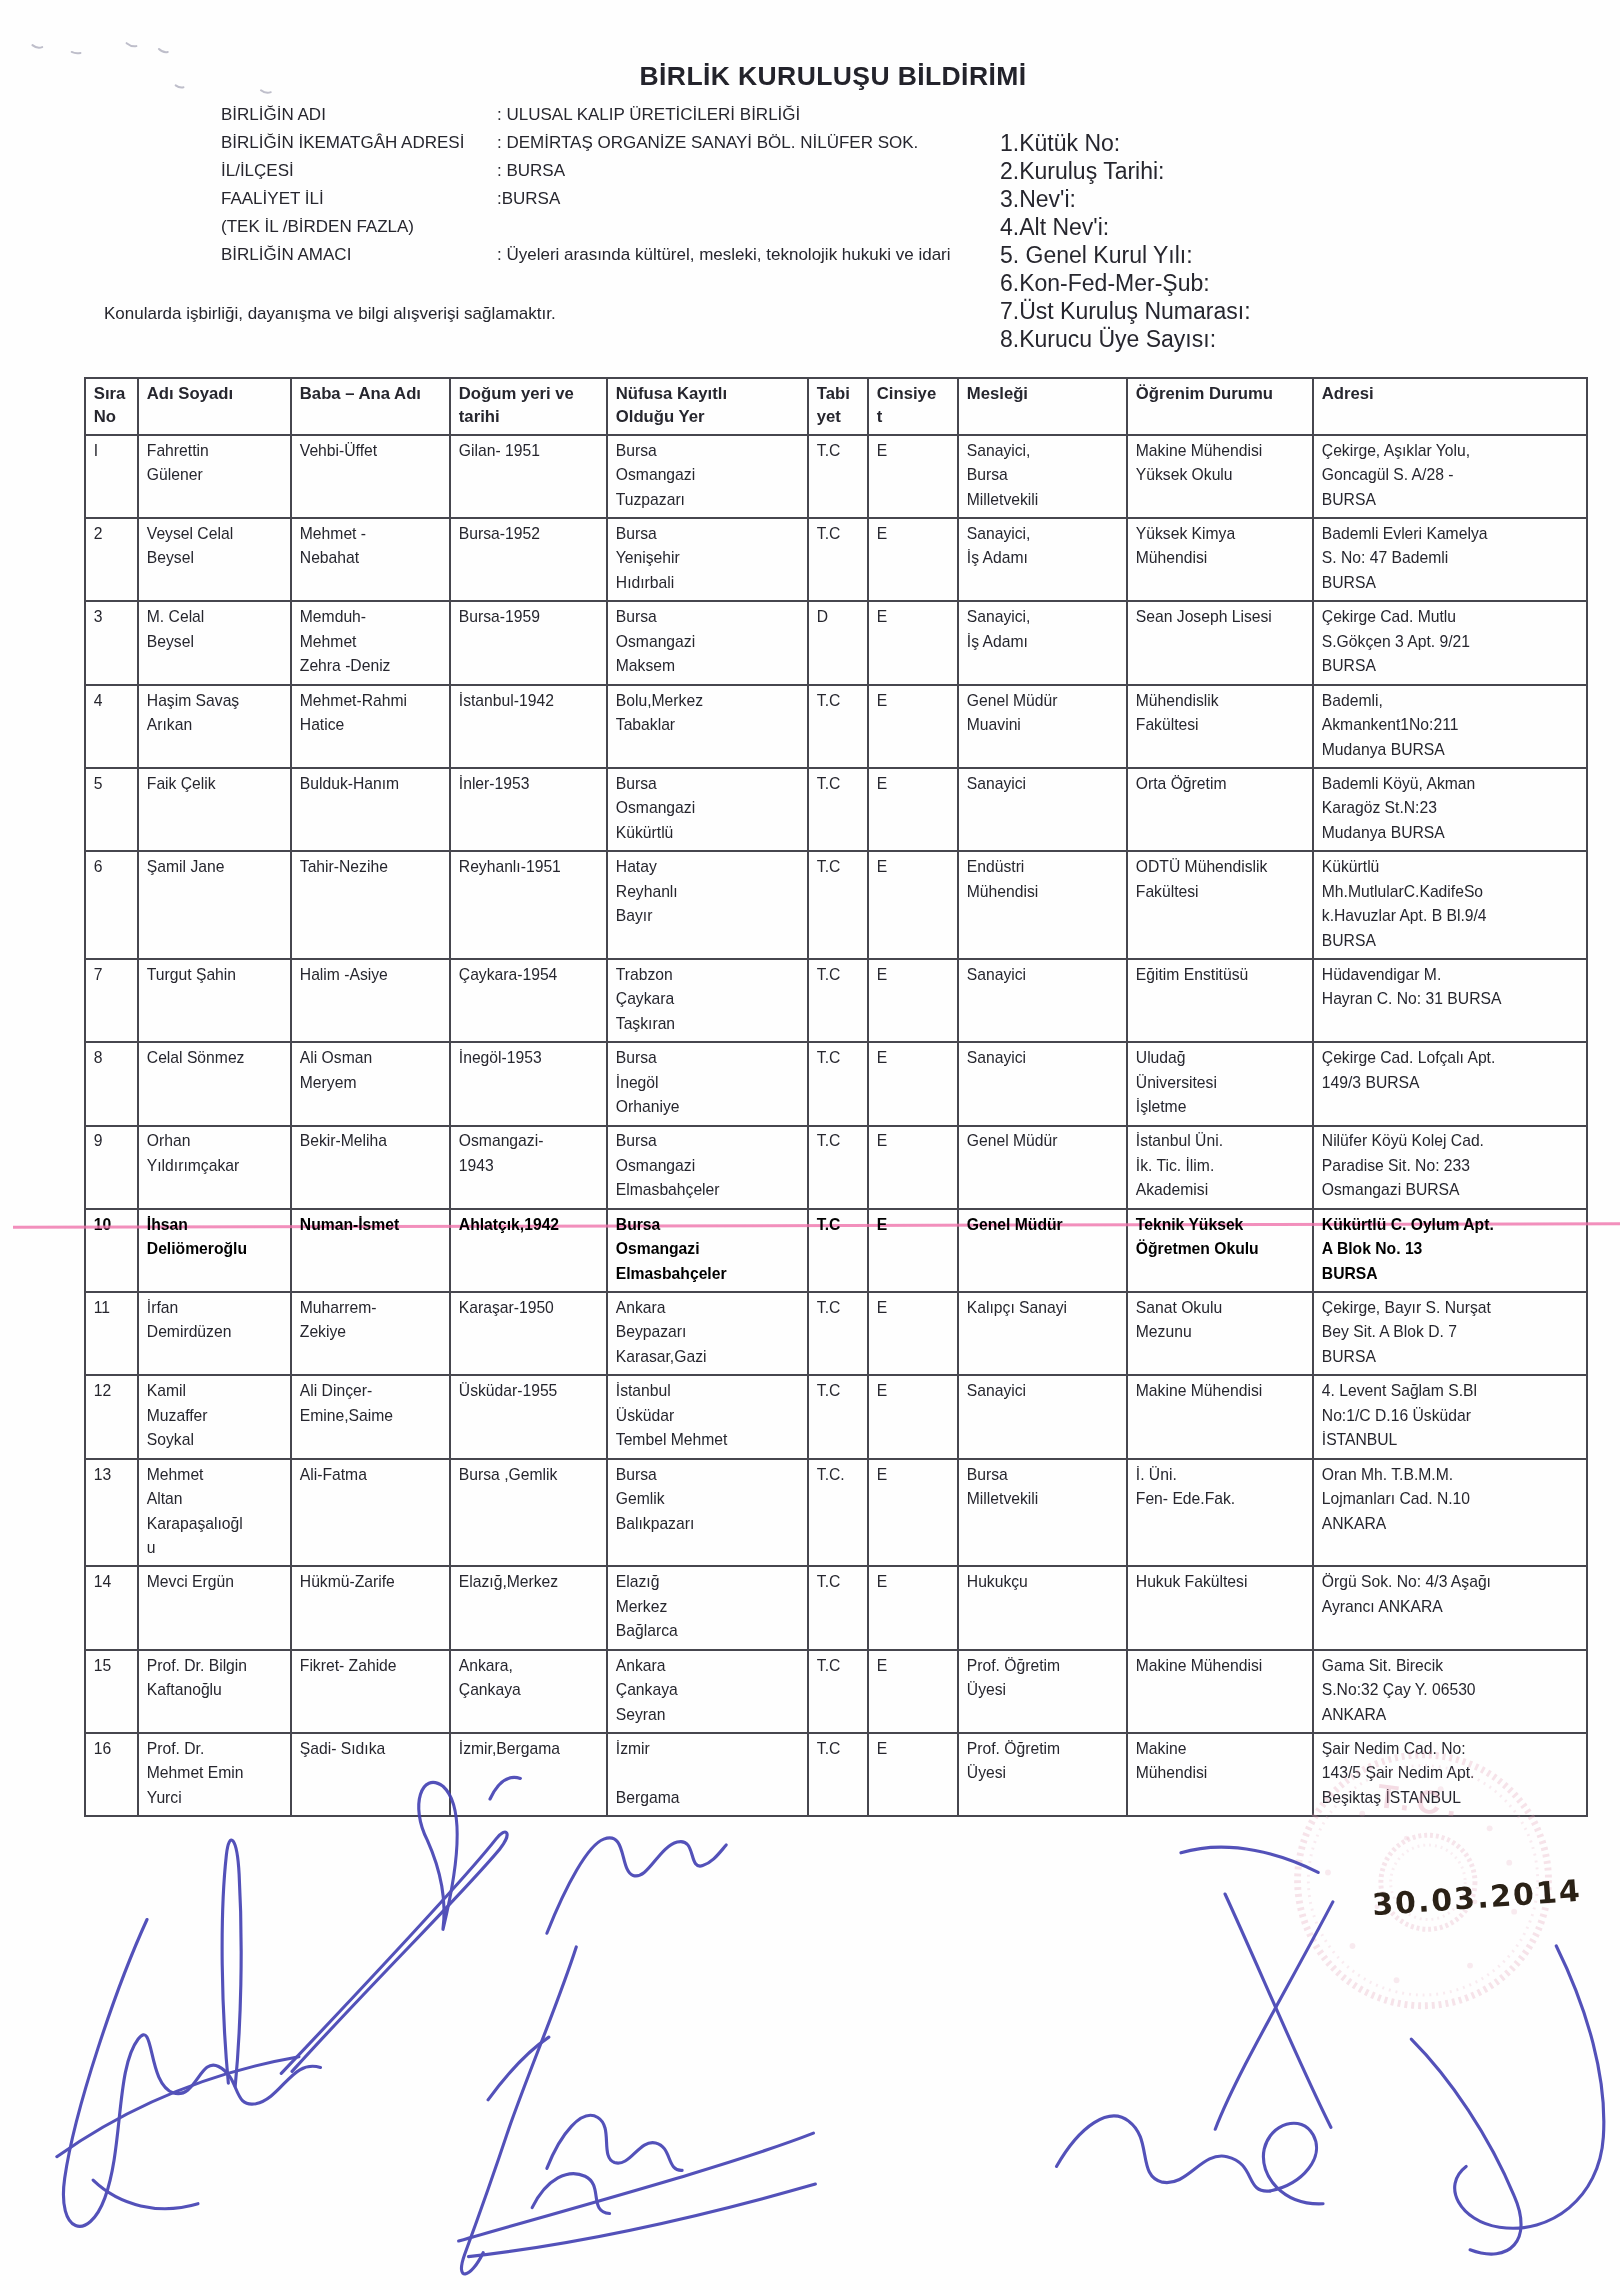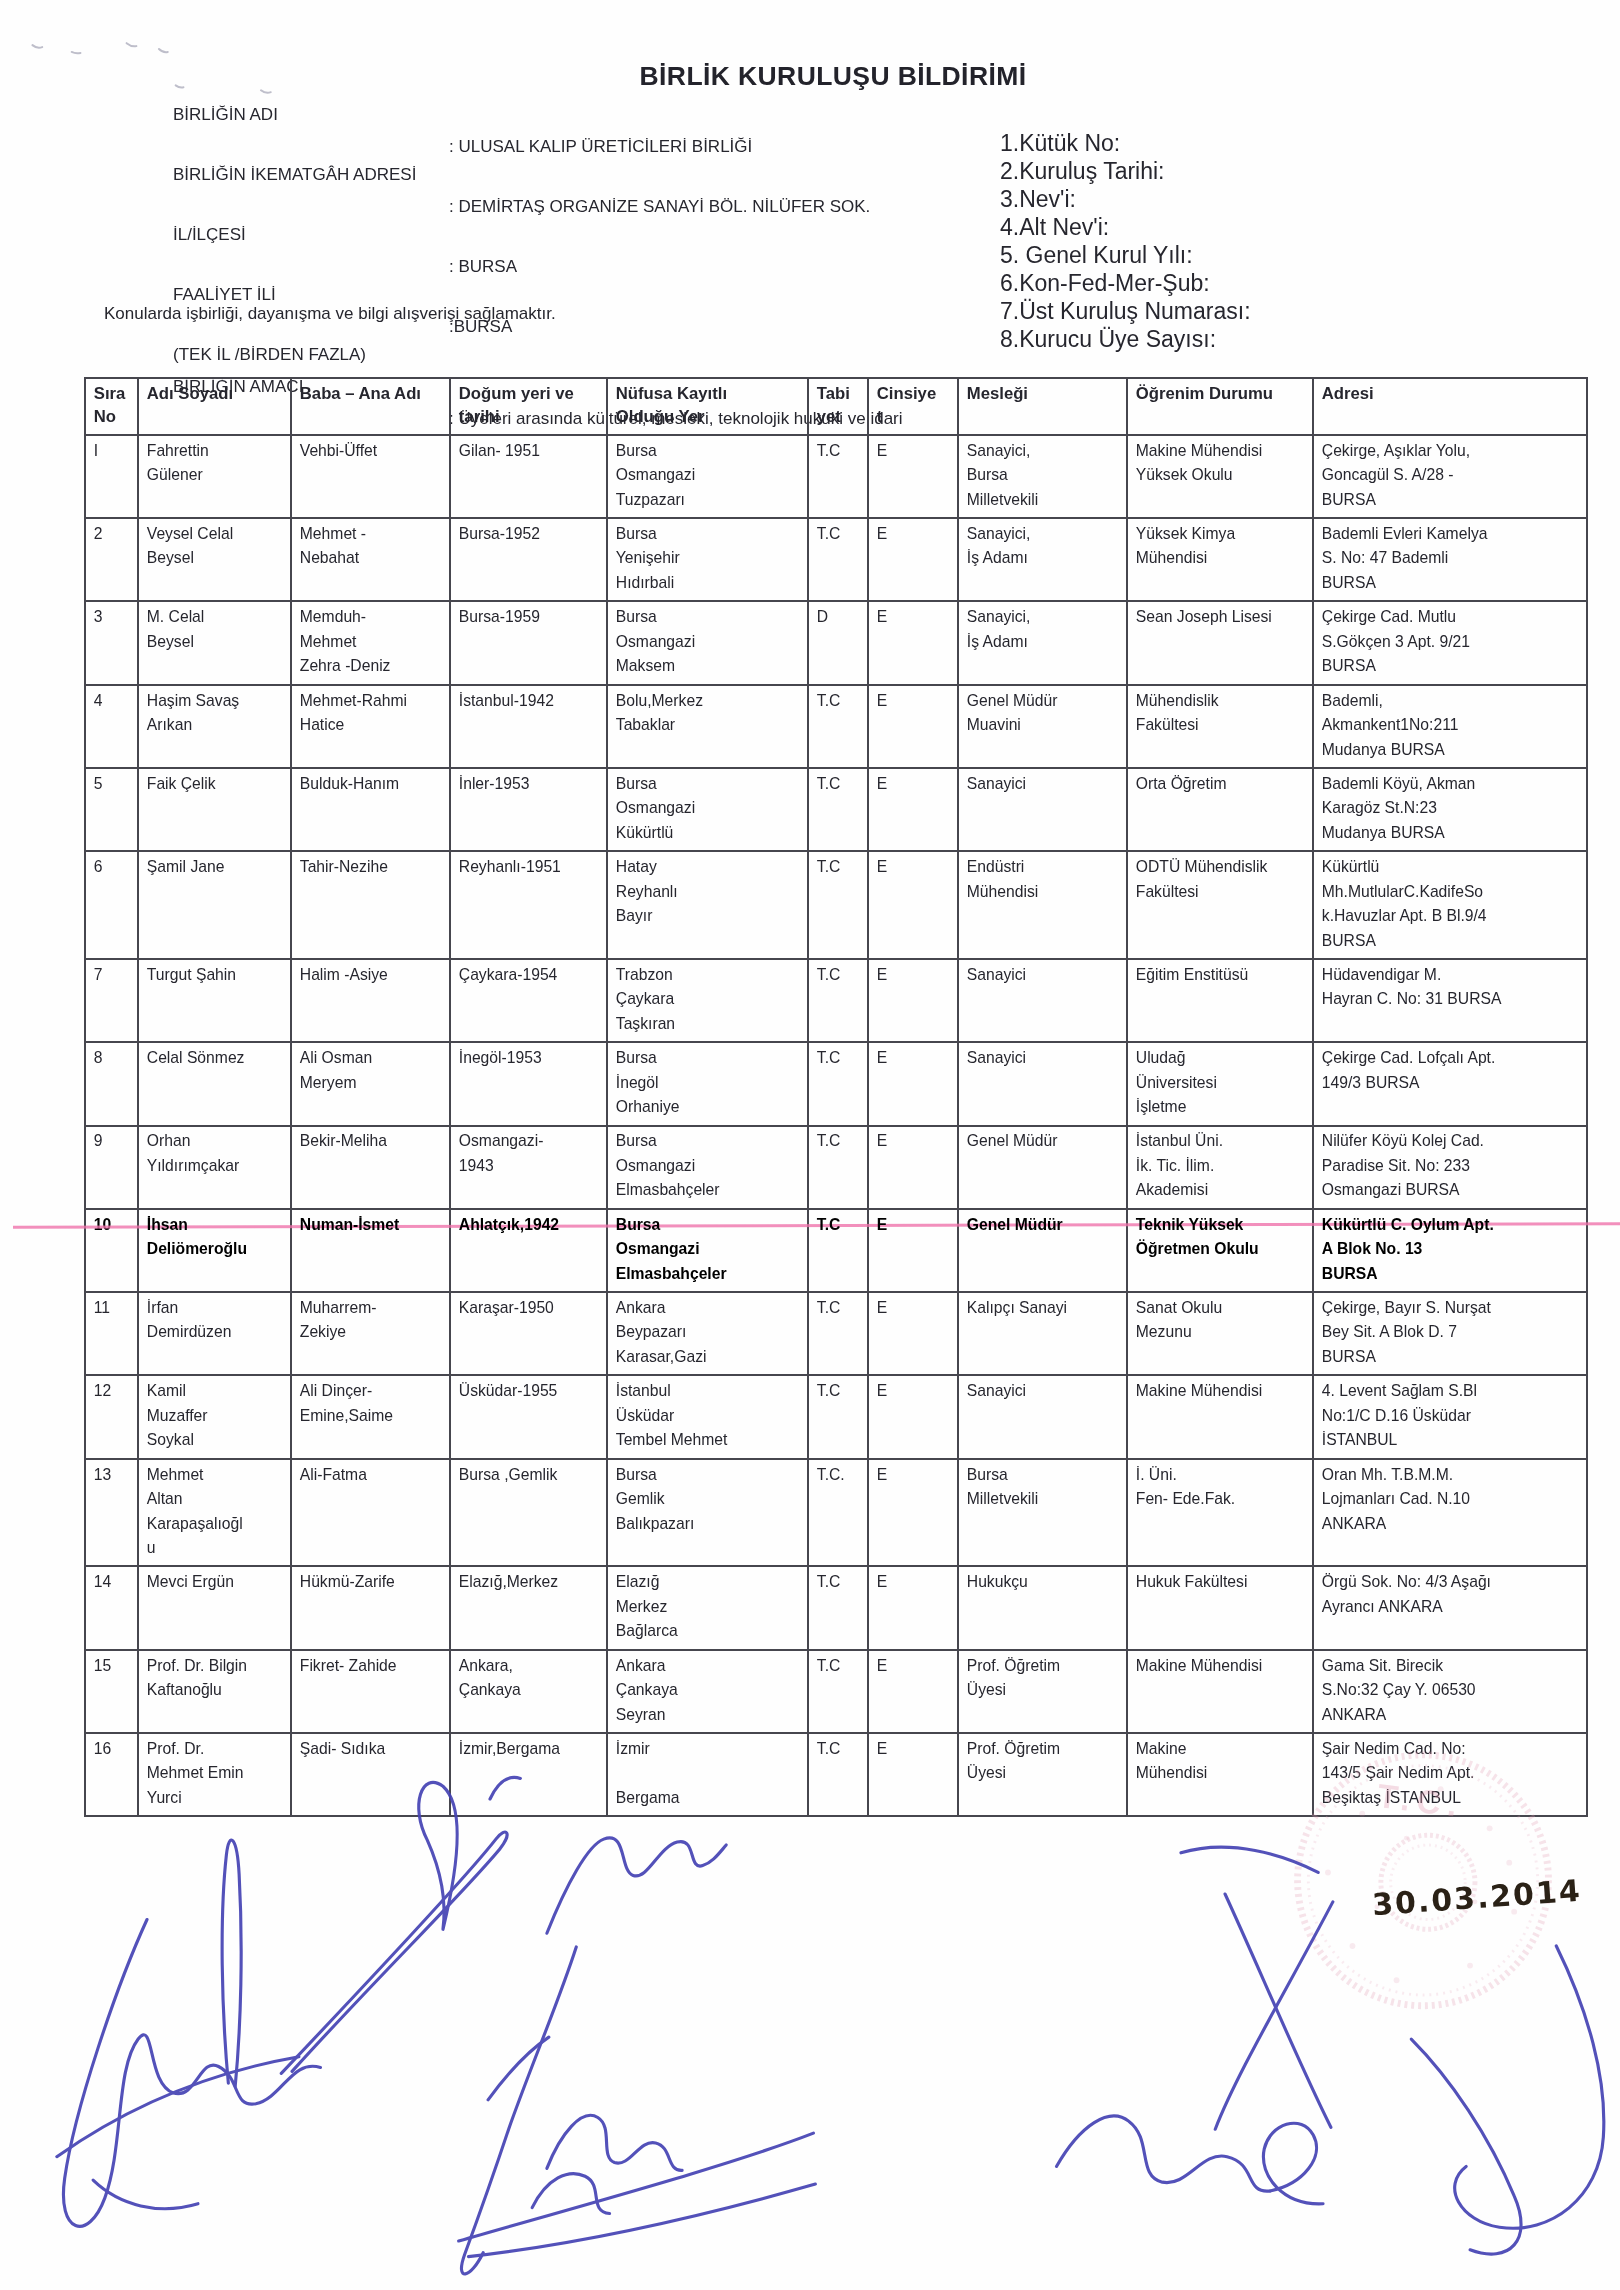--- a/index.html
+++ b/index.html
@@ -2,22 +2,22 @@
 <html><head>
 <meta charset="utf-8">
 <style>
   html,body{margin:0;padding:0;background:#ffffff;}
   .page{position:relative;width:1620px;height:2291px;background:#fefefe;overflow:hidden;
         font-family:"Liberation Sans",sans-serif;color:#26262e;padding-left:32px;}
   .title{position:absolute;top:61px;left:0;width:1666px;text-align:center;
          font-size:26.5px;font-weight:bold;color:#23232b;letter-spacing:0.4px;}
   .hdr{position:absolute;top:101px;left:173px;width:863px;font-size:17px;line-height:28px;}
   .hdr-row{display:flex;}
-  .hdr-label{width:276px;flex:none;}
-  .hdr-value{flex:1;margin-top:32px;}
+  .hdr-label{width:276px;flex:none;margin-left:48px;}
+  .hdr-value{flex:1;}
   .hdr-cont{margin-left:-69px;}
   .registry{position:absolute;top:129px;left:1000px;font-size:23px;line-height:28px;}
   .registry div{white-space:pre;}
   table.members{position:absolute;top:377px;left:84px;width:1502px;
                 border-collapse:collapse;table-layout:fixed;border:2.9px solid #3c3c44;}
   table.members th,table.members td{border:2px solid #46464e;vertical-align:top;
                 white-space:pre-line;padding:2.9px 7.8px 4.9px 7.8px;text-align:left;overflow:visible;}
   table.members th{font-size:16.7px;line-height:23.5px;font-weight:bold;}
   table.members td{font-size:15.7px;line-height:24.5px;position:relative;}
   tr.struck td{color:#000000;font-weight:bold;}

